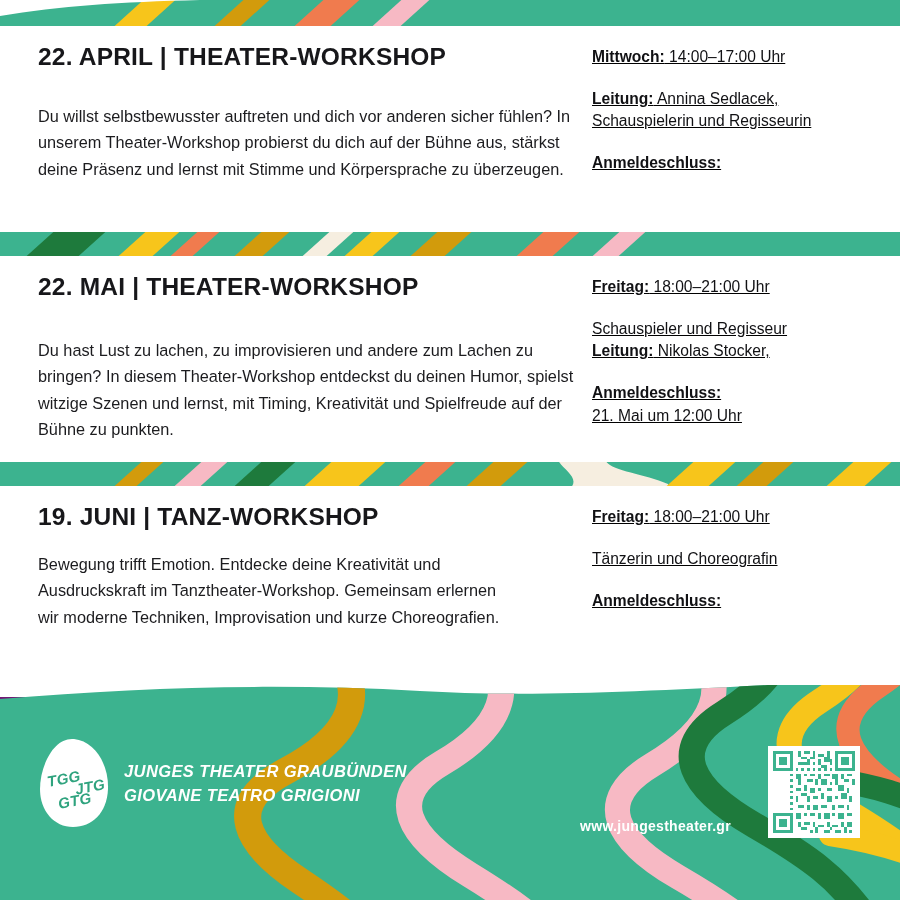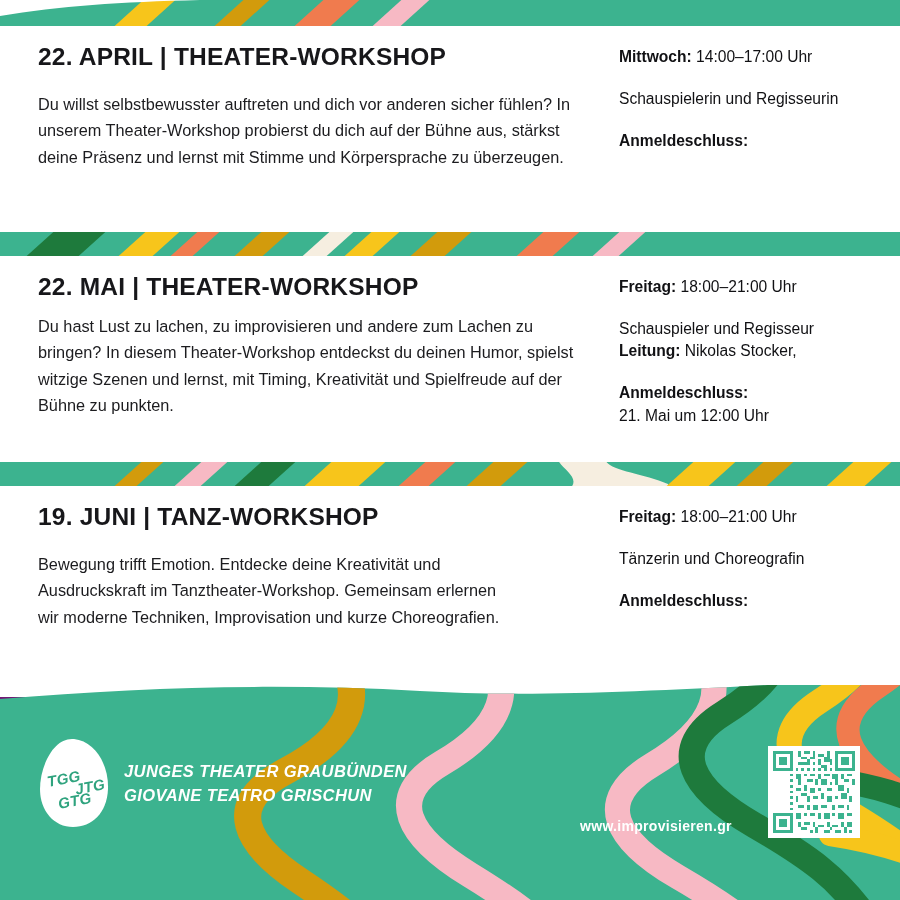--- a/index.html
+++ b/index.html
@@ -42,23 +42,24 @@
     box-sizing: border-box;
   }
   .col-left {
     position: absolute;
     left: 38px;
     top: 0;
     width: 560px;
   }
   .col-right {
     position: absolute;
-    left: 619px;
+    left: 592px;
     top: 0;
     width: 250px;
+    text-decoration: underline;
   }
 
   h2.sec-title {
     margin: 0;
     font-size: 24.5px;
     font-weight: bold;
     letter-spacing: 0.2px;
     color: #17171a;
     line-height: 1.1;
     white-space: nowrap;
@@ -166,27 +167,28 @@
       </g>
       <path d="M0,16 C 60,6 120,2 200,0 L 200,-8 L 0,-8 Z" fill="#ffffff"></path>
       <path d="M900,24 C 800,21 700,22 600,26 L 900,26 Z" fill="#3CB38F"></path>
     </svg>
   </div>
 
   <div class="section" style="top:26px;height:206px;">
     <div class="sec-inner">
       <div class="col-left" style="top:18px;">
         <h2 class="sec-title">22. APRIL | THEATER-WORKSHOP</h2>
-        <p class="sec-body" style="margin-top:20px;">Du willst selbstbewusster auftreten und dich vor anderen sicher fühlen? In unserem Theater-Workshop probierst du dich auf der Bühne aus, stärkst deine Präsenz und lernst mit Stimme und Körpersprache zu überzeugen.</p>
+        <p class="sec-body" style="margin-top:32px;">Du willst selbstbewusster auftreten und dich vor anderen sicher fühlen? In unserem Theater-Workshop probierst du dich auf der Bühne aus, stärkst deine Präsenz und lernst mit Stimme und Körpersprache zu überzeugen.</p>
       </div>
       <div class="col-right" style="top:20px;">
         <div class="meta-block">
           <div class="meta-line"><b>Mittwoch:</b><span> 14:00–17:00 Uhr</span></div>
         </div>
         <div class="meta-block" style="margin-top:20px;">
+          <div class="meta-line"><b>Leitung:</b><span> Annina Sedlacek,</span></div>
           <div class="meta-line">Schauspielerin und Regisseurin</div>
         </div>
         <div class="meta-block" style="margin-top:20px;">
           <div class="meta-line"><b>Anmeldeschluss:</b></div>
         </div>
       </div>
     </div>
   </div>
 
   <div class="stripe-band" style="top:232px;height:24px;">
@@ -201,21 +203,21 @@
       <polygon points="444,-6 478,-6 438,30 404,30" fill="#D29B0C"></polygon>
       <polygon points="550,-6 586,-6 546,30 510,30" fill="#F07B4E"></polygon>
       <polygon points="626,-6 652,-6 612,30 586,30" fill="#F7B9C4"></polygon>
     </svg>
   </div>
 
   <div class="section" style="top:256px;height:206px;">
     <div class="sec-inner">
       <div class="col-left" style="top:18px;">
         <h2 class="sec-title">22. MAI | THEATER-WORKSHOP</h2>
-        <p class="sec-body" style="margin-top:12px;">Du hast Lust zu lachen, zu improvisieren und andere zum Lachen zu bringen? In diesem Theater-Workshop entdeckst du deinen Humor, spielst witzige Szenen und lernst, mit Timing, Kreativität und Spielfreude auf der Bühne zu punkten.</p>
+        <p class="sec-body" style="margin-top:36px;">Du hast Lust zu lachen, zu improvisieren und andere zum Lachen zu bringen? In diesem Theater-Workshop entdeckst du deinen Humor, spielst witzige Szenen und lernst, mit Timing, Kreativität und Spielfreude auf der Bühne zu punkten.</p>
       </div>
       <div class="col-right" style="top:20px;">
         <div class="meta-block">
           <div class="meta-line"><b>Freitag:</b><span> 18:00–21:00 Uhr</span></div>
         </div>
         <div class="meta-block" style="margin-top:20px;">
           <div class="meta-line">Schauspieler und Regisseur</div>
           <div class="meta-line"><b>Leitung:</b><span> Nikolas Stocker,</span></div>
         </div>
         <div class="meta-block" style="margin-top:20px;">
@@ -295,25 +297,25 @@
           <path d="M36,2 C 57,4 71,28 70,52 C 69,76 54,90 35,90 C 16,90 2,74 2,52 C 2,30 15,0 36,2 Z" fill="#ffffff"></path>
         </svg>
         <div class="blob-text">
           <span class="bt bt1">TGG</span>
           <span class="bt bt2">JTG</span>
           <span class="bt bt3">GTG</span>
         </div>
       </div>
       <div class="logo-names">
         <div>JUNGES THEATER GRAUBÜNDEN</div>
-        <div>GIOVANE TEATRO GRISCHUN</div>
+        <div>GIOVANE TEATRO GRIGIONI</div>
       </div>
     </div>
 
-    <div class="site-url">www.improvisieren.gr</div>
+    <div class="site-url">www.jungestheater.gr</div>
 
     <div class="qr-box">
       <svg viewBox="0 0 29 29" shape-rendering="crispEdges">
         <rect width="29" height="29" fill="#ffffff"></rect>
         <g fill="#3CB38F">
 
           <rect x="0" y="0" width="7" height="1"></rect>
             <rect x="0" y="6" width="7" height="1"></rect>
           <rect x="0" y="0" width="1" height="7"></rect>
             <rect x="6" y="0" width="1" height="7"></rect>

